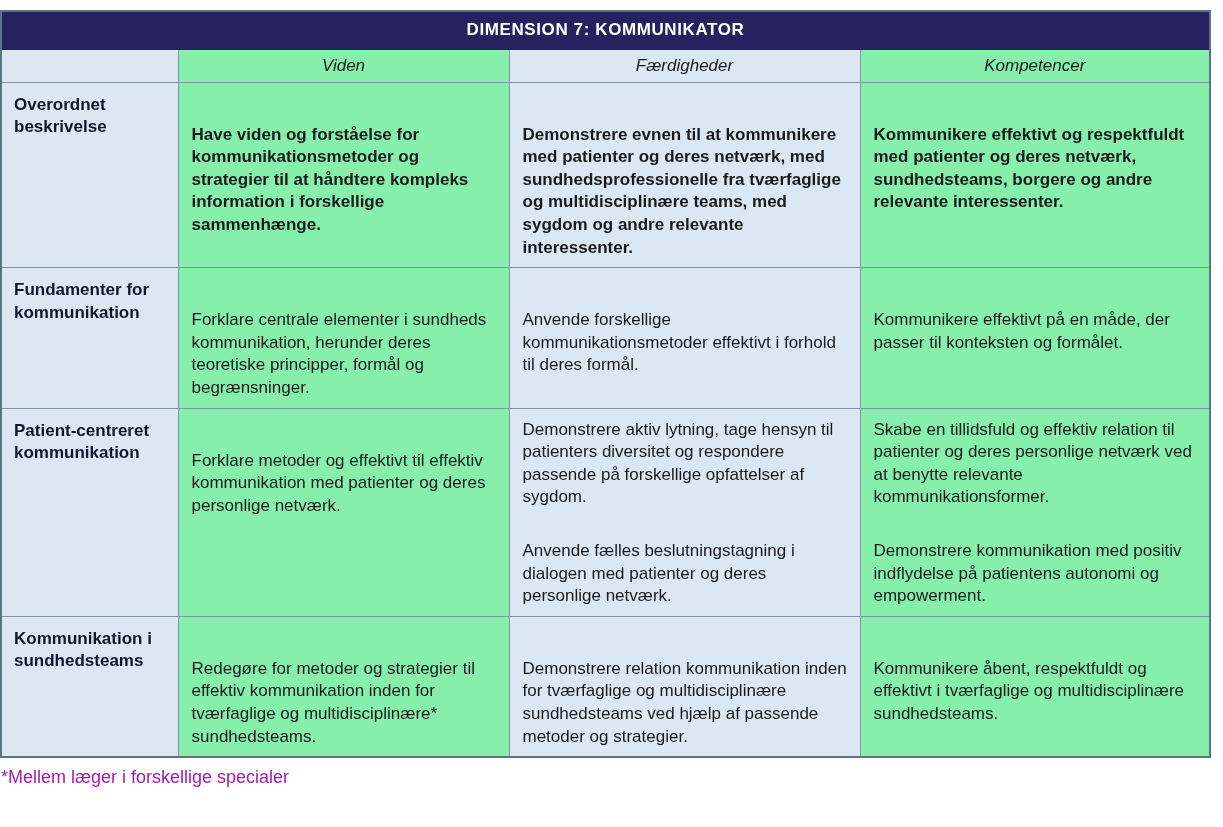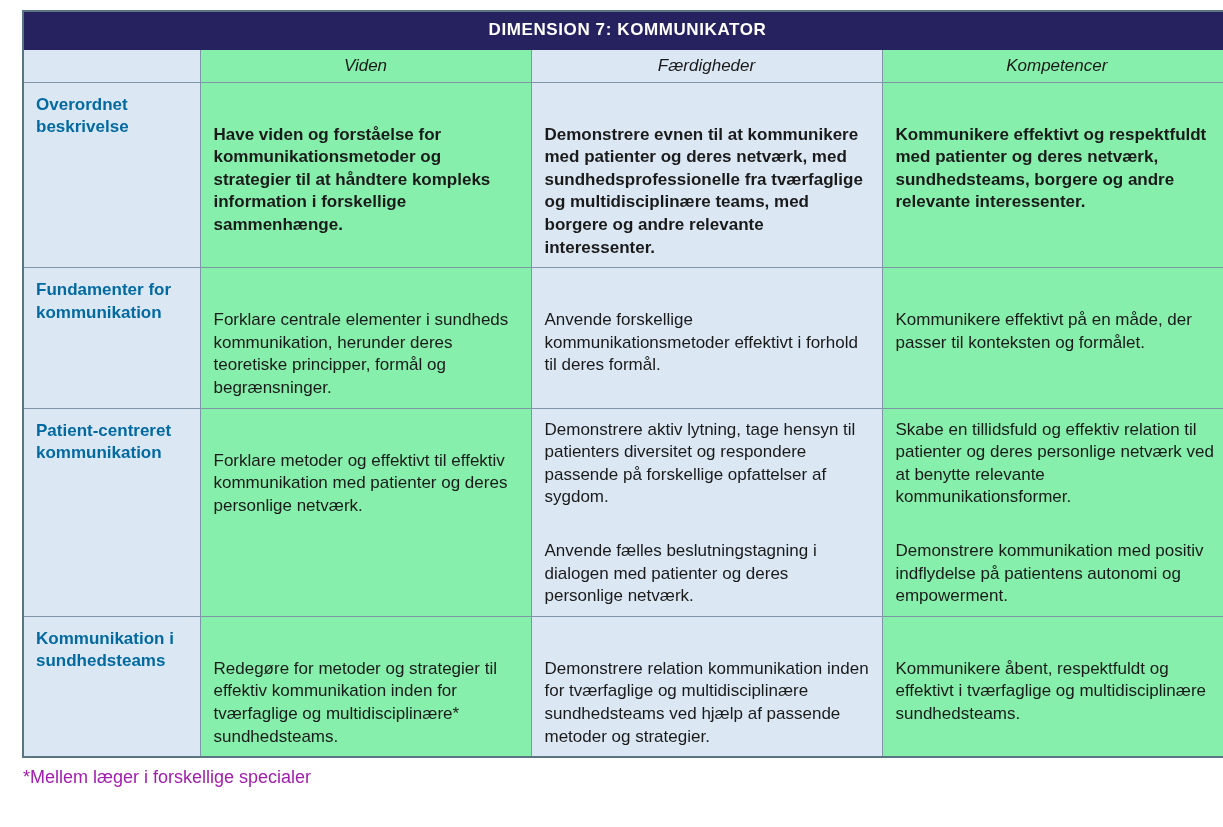--- a/index.html
+++ b/index.html
@@ -6,21 +6,21 @@
     margin: 0;
     padding: 0;
     background: #ffffff;
     font-family: "Liberation Sans", "DejaVu Sans", sans-serif;
     color: #1a1a1a;
   }
   .page {
     width: 1219px;
     height: 827px;
     box-sizing: border-box;
-    padding: 10px 7px 0 22px;
+    padding: 10px 7px 0 0;
     background: #ffffff;
   }
   table.matrix {
     width: 1209px;
     border-collapse: collapse;
     table-layout: fixed;
     border: 2px solid #5a7582;
   }
   table.matrix th, table.matrix td {
     border: 1px solid #7f95a8;
@@ -49,21 +49,21 @@
     vertical-align: middle;
     padding: 2px 6px;
   }
   
   tbody th.rowhead {
     font-size: 17px;
     font-weight: 700;
     text-align: left;
     padding: 11px 10px 8px 12px;
     line-height: 1.32;
-    color: #0369a1;
+    color: #0f172a;
   }
   tbody td {
     font-size: 17px;
     line-height: 1.33;
     padding: 10px 12px 8px 13px;
   }
   tbody td p { margin: 0 0 14px 0; }
   tbody td p:last-child { margin-bottom: 0; margin-top: 31px; }
   tr.bold-row td p { font-weight: 700; }
   
@@ -103,21 +103,21 @@
         <th class="bg-white">Kompetencer</th>
       </tr>
     </thead>
     <tbody>
       <tr class="r0 bold-row">
         <th class="rowhead bg-blue">Overordnet beskrivelse</th>
         <td class="bg-white">
           <p>Have viden og forståelse for kommunikationsmetoder og strategier til at håndtere kompleks information i forskellige sammenhænge.</p>
         </td>
         <td class="bg-blue">
-          <p>Demonstrere evnen til at kommunikere med patienter og deres netværk, med sundhedsprofessionelle fra tværfaglige og multidisciplinære teams, med borgere og andre relevante interessenter.</p>
+          <p>Demonstrere evnen til at kommunikere med patienter og deres netværk, med sundhedsprofessionelle fra tværfaglige og multidisciplinære teams, med sygdom og andre relevante interessenter.</p>
         </td>
         <td class="bg-white">
           <p>Kommunikere effektivt og respektfuldt med patienter og deres netværk, sundhedsteams, borgere og andre relevante interessenter.</p>
         </td>
       </tr>
       <tr class="r1">
         <th class="rowhead bg-blue">Fundamenter for kommunikation</th>
         <td class="bg-white">
           <p>Forklare centrale elementer i sundheds kommunikation, herunder deres teoretiske principper, formål og begrænsninger.</p>
         </td>

